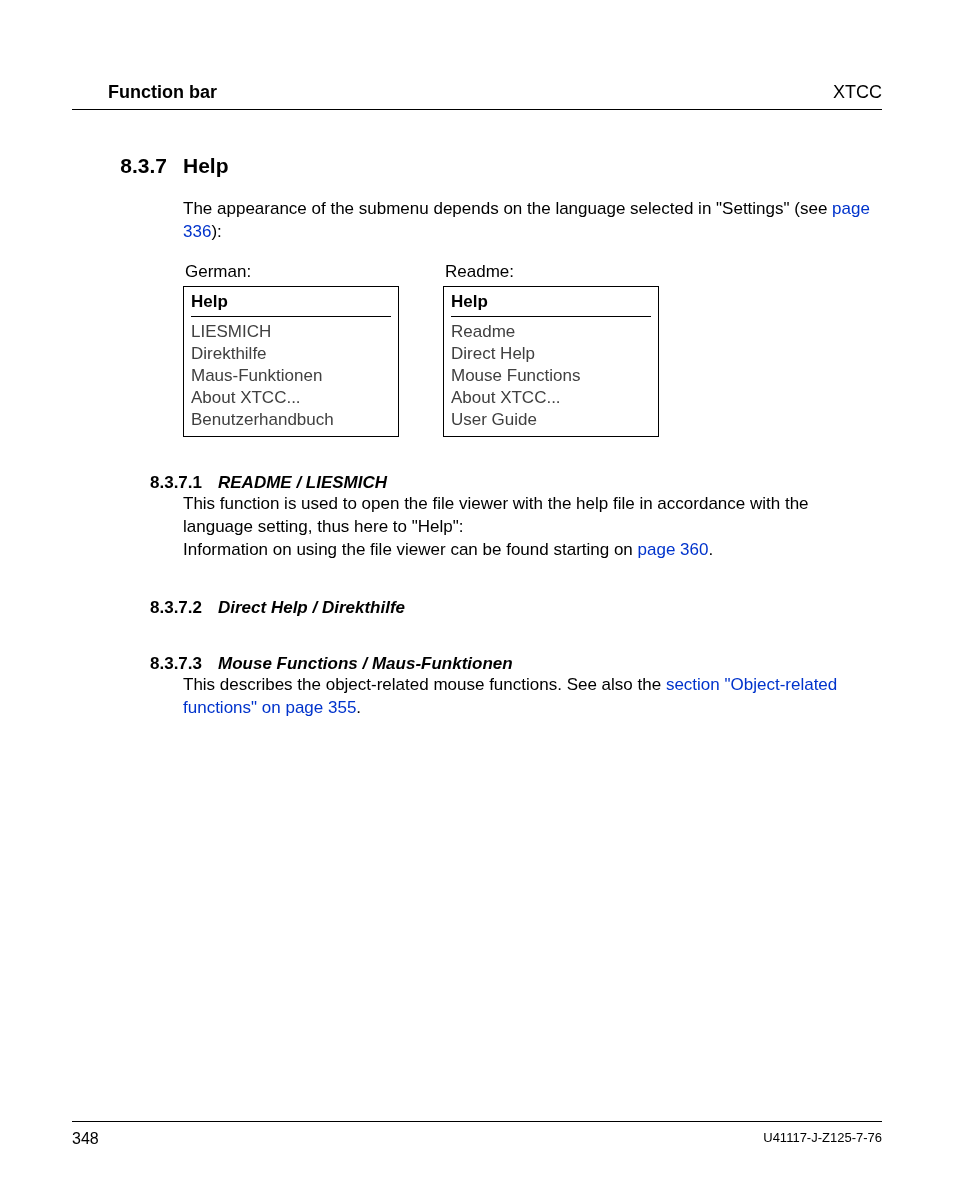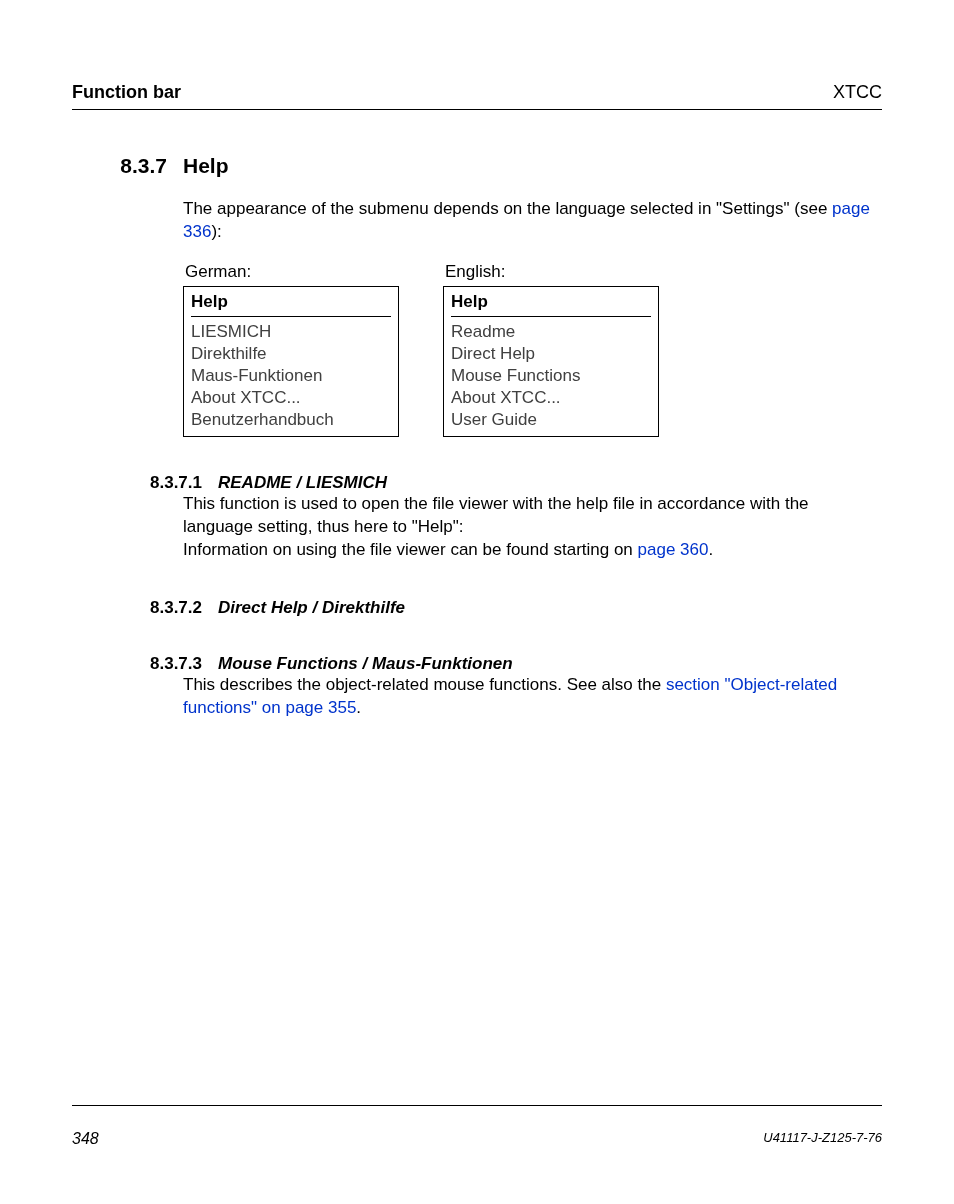--- a/index.html
+++ b/index.html
@@ -19,21 +19,21 @@
     display: flex;
     flex-direction: column;
   }
   .header-row {
     display: flex;
     justify-content: space-between;
     align-items: baseline;
     padding-bottom: 6px;
     border-bottom: 1.5px solid #000;
   }
-  .header-left { font-weight: bold; font-size: 18px; }
+  .header-left { font-weight: bold; font-size: 18px; margin-left: 36px; }
   .header-right { font-size: 18px; }
 
   .body {
     flex: 1;
     padding-top: 44px;
   }
 
   .sec-row, .subsec-row {
     display: flex;
     gap: 16px;
@@ -85,25 +85,24 @@
     padding: 3px 7px 5px 7px;
     width: 216px;
     box-sizing: border-box;
   }
   .menu-header { font-weight: bold; border-bottom: 1.5px solid #000; padding: 2px 0 4px 0; }
   .menu-items { padding-top: 4px; }
   .menu-item { color: #404040; line-height: 1.3; }
 
   .footer {
     border-top: 1.5px solid #000;
-    padding-top: 24px;
+    padding-top: 8px;
     display: flex;
     justify-content: space-between;
     font-size: 16px;
-    font-style: italic;
   }
   .footer-right { font-size: 13px; text-align: right; }
 </style>
 </head>
 <body>
 
 <div class="page">
 
   <div class="header-row">
     <div class="header-left">Function bar</div>
@@ -129,21 +128,21 @@
           <div class="menu-items">
             <div class="menu-item">LIESMICH</div>
             <div class="menu-item">Direkthilfe</div>
             <div class="menu-item">Maus-Funktionen</div>
             <div class="menu-item">About XTCC...</div>
             <div class="menu-item">Benutzerhandbuch</div>
           </div>
         </div>
       </div>
       <div class="menu-col">
-        <div class="menu-label">English:</div>
+        <div class="menu-label">Readme:</div>
         <div class="menu-box">
           <div class="menu-header">Help</div>
           <div class="menu-items">
             <div class="menu-item">Readme</div>
             <div class="menu-item">Direct Help</div>
             <div class="menu-item">Mouse Functions</div>
             <div class="menu-item">About XTCC...</div>
             <div class="menu-item">User Guide</div>
           </div>
         </div>

